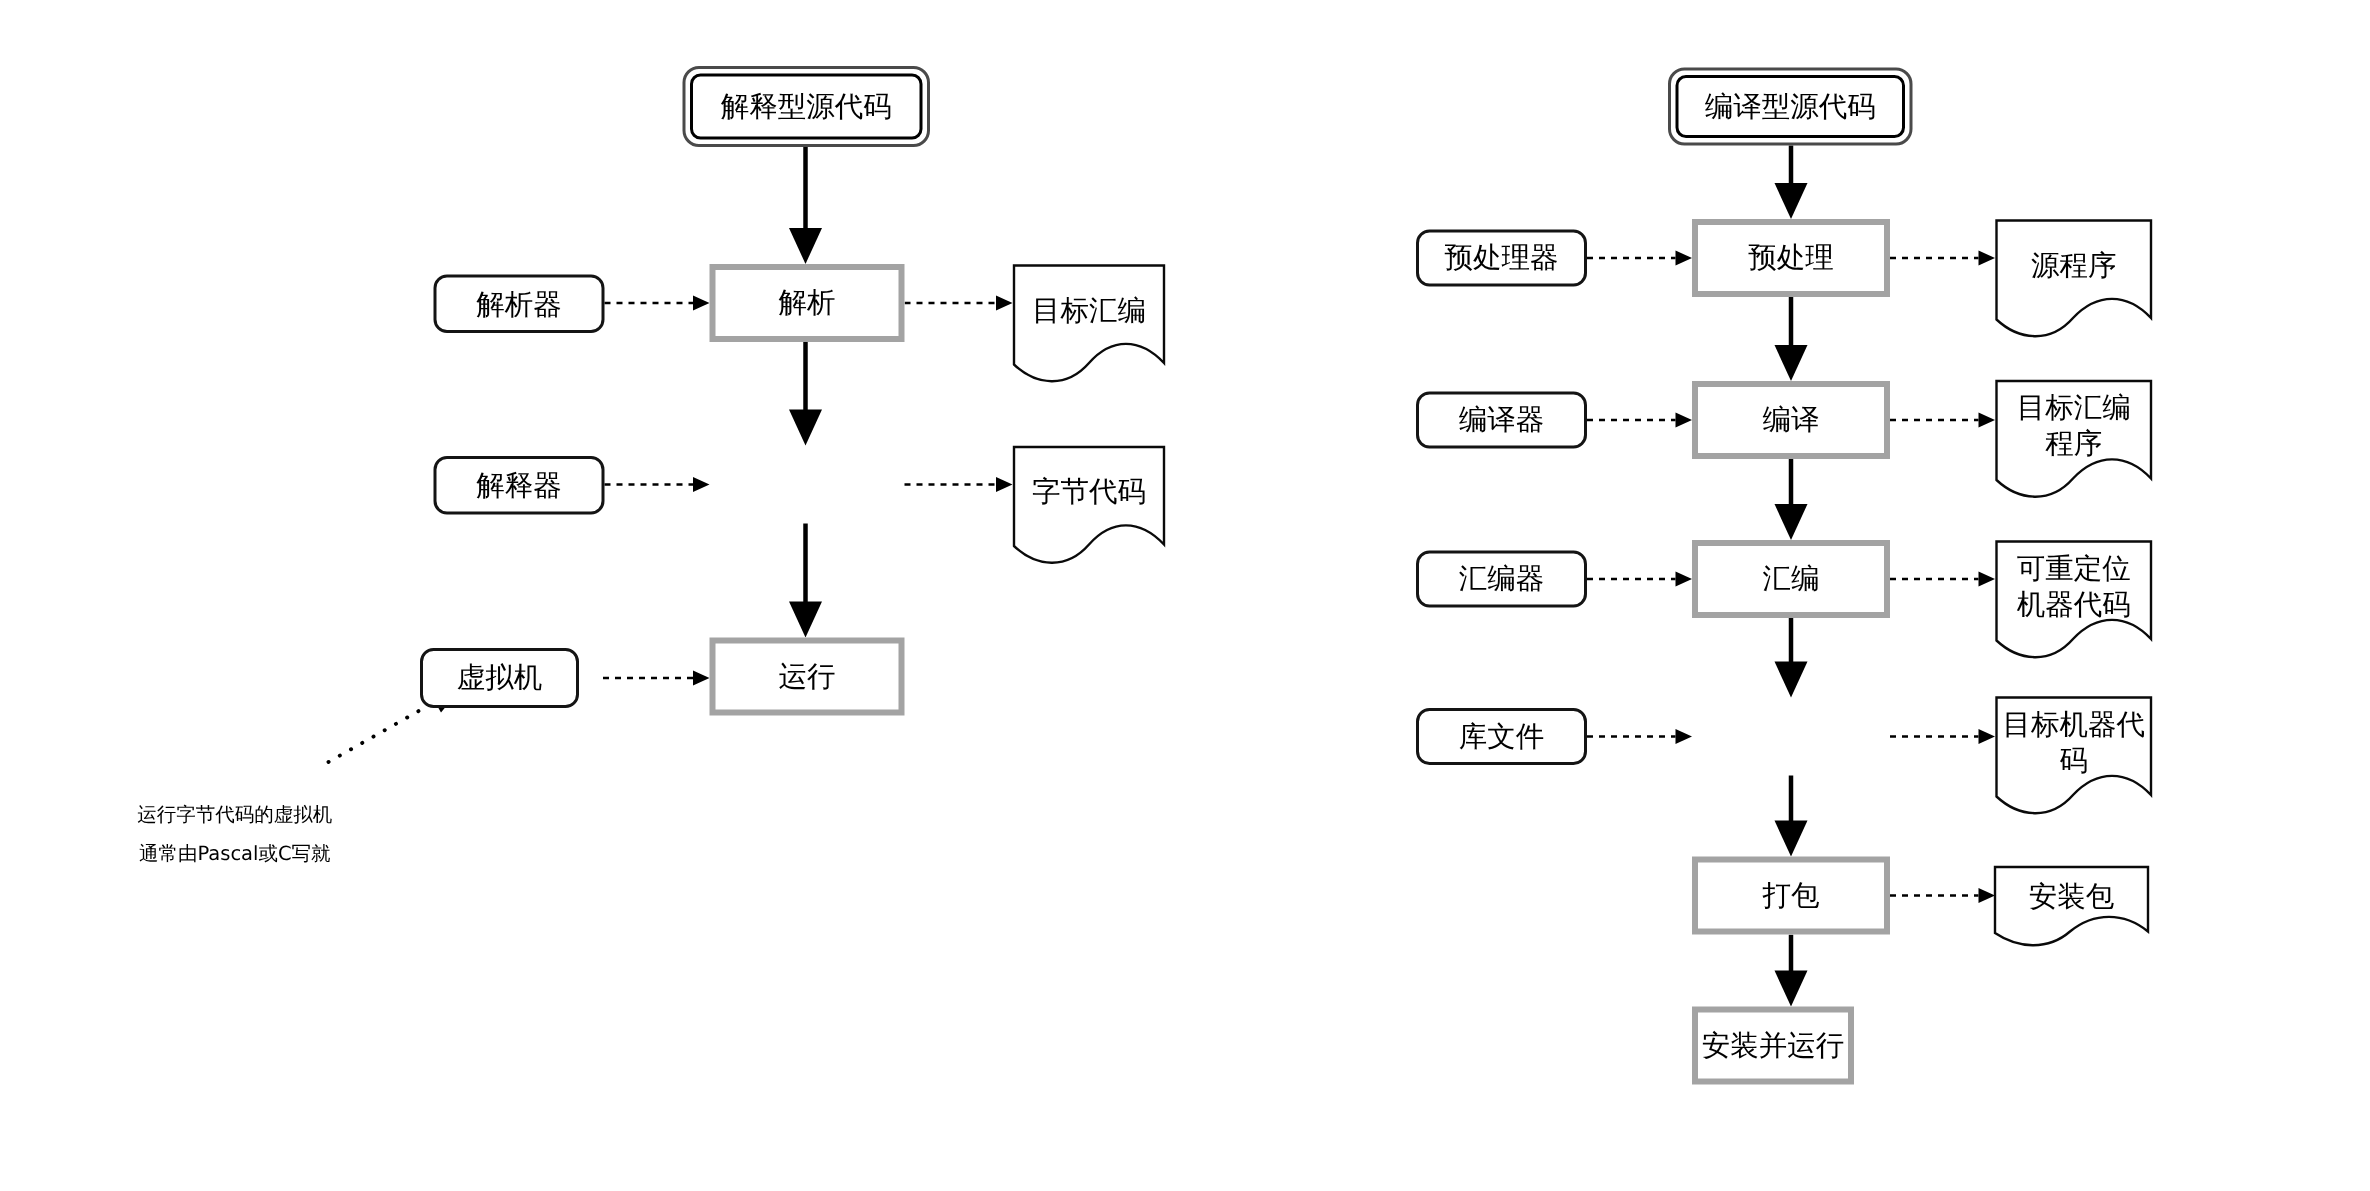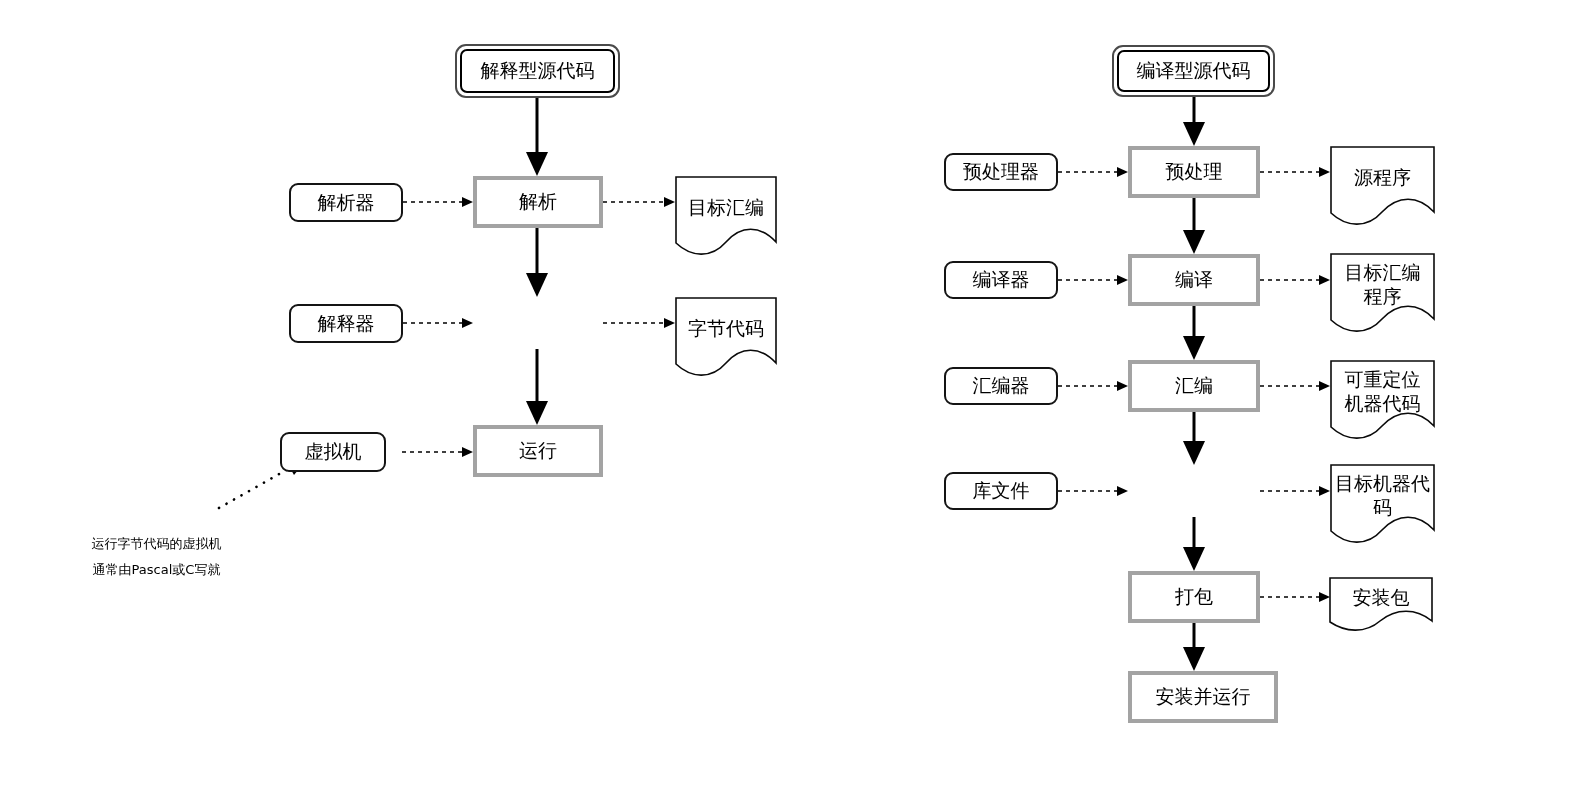--- a/index.html
+++ b/index.html
@@ -162,15 +162,15 @@
   </div>
 
   <div class="process" style="left:1128px;top:571px;width:132px;height:52px">打包</div>
   <div class="doc doc-short" style="left:1329px;top:577px;width:104px;height:58px">
     <svg viewBox="0 0 104 58" preserveAspectRatio="none">
       <path d="M1,1 L103,1 L103,44 C87,31 67,31 51,44 C36,57 16,55 1,45 Z"></path>
     </svg>
     <div class="doc-label">安装包</div>
   </div>
 
-  <div class="process" style="left:1128px;top:671px;width:150px;height:52px">安装并运行</div>
+  <div class="process" style="left:1128px;top:671px;width:108px;height:52px">安装并运行</div>
 
 </div>
 
 </body></html>

